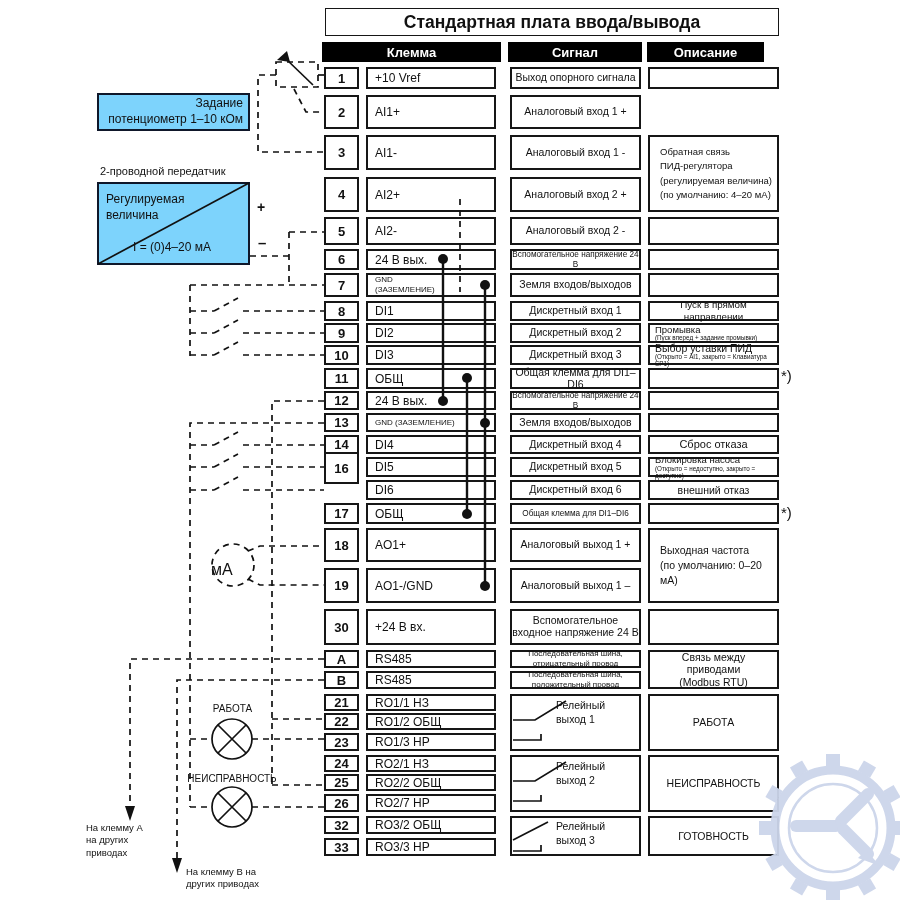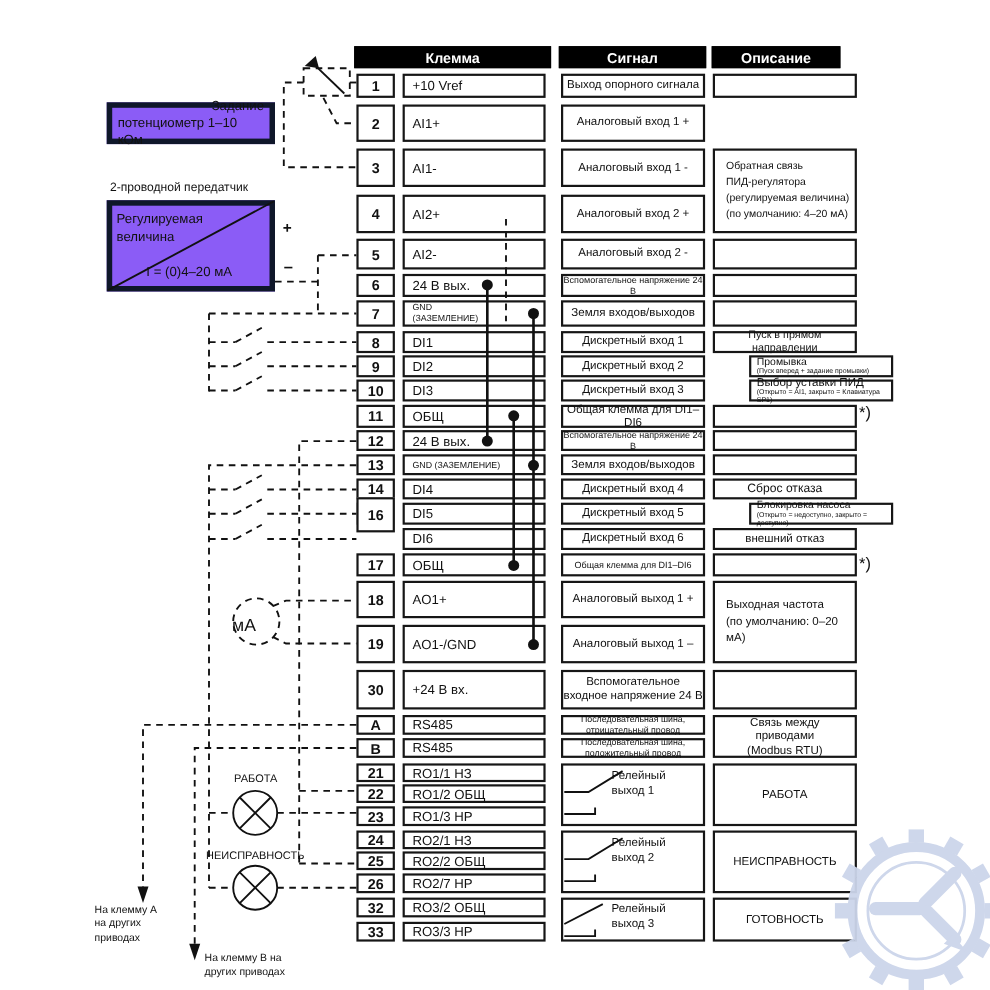--- a/index.html
+++ b/index.html
@@ -8,41 +8,42 @@
   .box{position:absolute;box-sizing:border-box;border:2px solid #161616;background:#fff;z-index:1;}
   .num{left:324px;width:35px;display:flex;align-items:center;justify-content:center;
        font-weight:bold;font-size:13px;}
   .name{left:366px;width:130px;display:flex;align-items:center;padding-left:7px;font-size:12px;}
   .sig{left:510px;width:131px;display:flex;align-items:center;justify-content:center;
        text-align:center;font-size:10.5px;line-height:1.12;}
   .desc{left:648px;width:131px;display:flex;align-items:center;justify-content:center;
         text-align:center;font-size:10.5px;line-height:1.2;}
   .desc.left{justify-content:flex-start;text-align:left;padding-left:10px;}
   .desc.col{flex-direction:column;align-items:flex-start;justify-content:center;
-            text-align:left;padding-left:5px;margin-left:33px;}
+            text-align:left;padding-left:5px;}
   .hdr{background:#000;color:#fff;border:2px solid #000;display:flex;align-items:center;
        justify-content:center;font-weight:bold;font-size:13px;}
   .title{border:1.5px solid #161616;display:flex;align-items:center;justify-content:center;
          font-weight:bold;font-size:17.5px;}
   .pre{white-space:pre-line;}
   .sm{font-size:8.2px;}
   .xs{font-size:8px;line-height:1.25;}
   .s95{font-size:9.5px;}
   .dmain{font-size:9.5px;}
   .dmain2{font-size:10.5px;}
   .dsmall{font-size:6.3px;line-height:1.1;}
-  .gray{background:#8b5cf6;border:5px solid #0f172a;}
+  .gray{background:#7dd3fc;border:2px solid #0f172a;}
   .lbl{position:absolute;z-index:7;font-size:10px;line-height:1.3;}
   svg{position:absolute;left:0;top:0;z-index:6;pointer-events:none;}
 </style>
 </head>
 <body>
 
 <div id="root">
 
+  <div class="box title" style="left:325px;top:8px;width:454px;height:28px">Стандартная плата ввода/вывода</div>
   <div class="box hdr" style="left:322px;top:42px;width:179px;height:20px">Клемма</div>
   <div class="box hdr" style="left:508px;top:42px;width:134px;height:20px">Сигнал</div>
   <div class="box hdr" style="left:647px;top:42px;width:117px;height:20px">Описание</div>
 
   <div class="box num" style="top:67px;height:22px">1</div>
   <div class="box name" style="top:67px;height:22px">+10 Vref</div>
   <div class="box sig" style="top:67px;height:22px">Выход опорного сигнала</div>
 
   <div class="box num" style="top:95px;height:34px">2</div>
   <div class="box name" style="top:95px;height:34px">AI1+</div>

